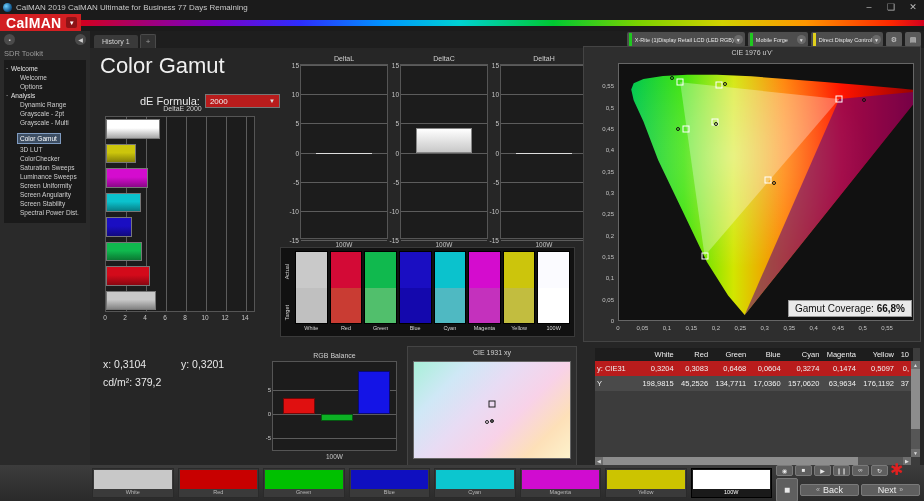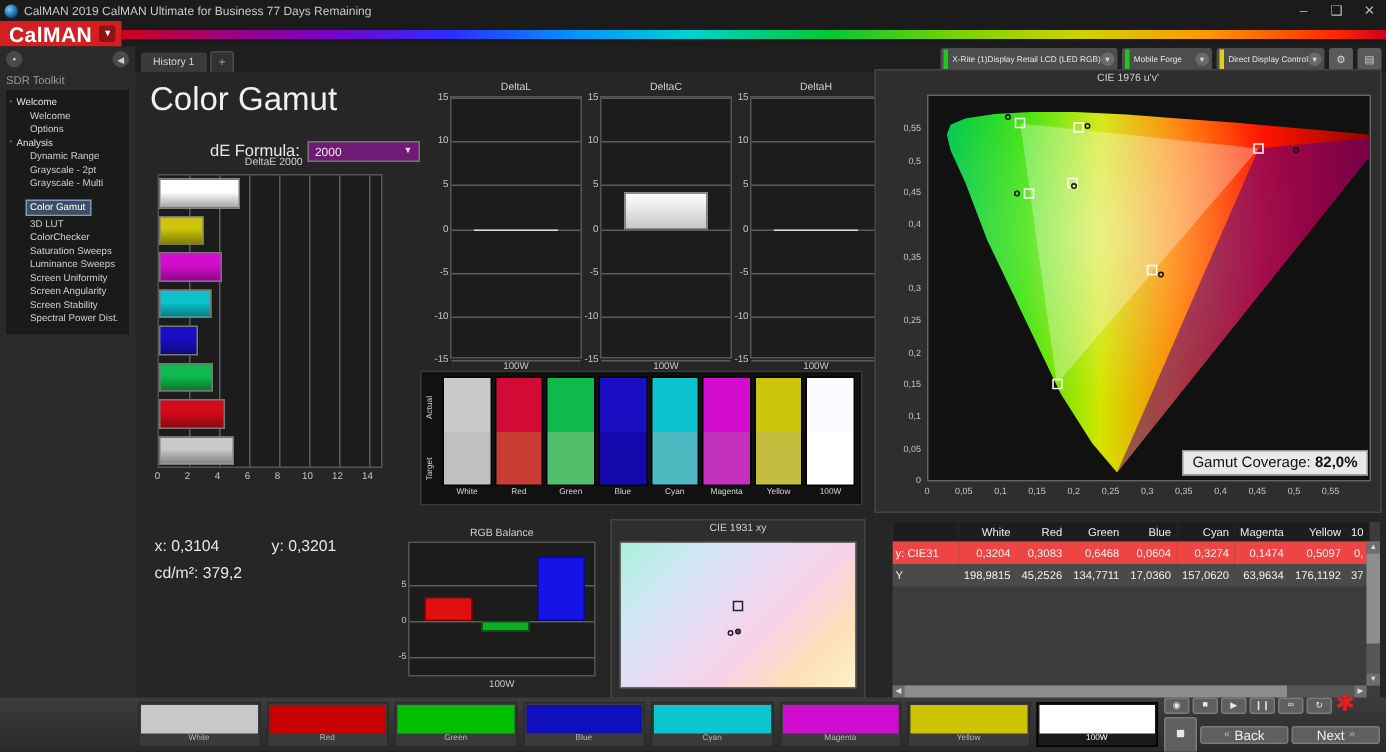--- a/index.html
+++ b/index.html
@@ -101,21 +101,21 @@
   
   .chart-title { font-size:7px; color:#cfcfcf; text-align:center; margin-bottom:2px; }
   .plot { background:#1c1c1c; border:1px solid #555; position:relative; }
   .vline { position:absolute; top:0; bottom:0; width:1px; background:#5c5c5c; }
   .hline { position:absolute; left:0; right:0; height:1px; background:#5c5c5c; }
 
   
   .de-formula { display:flex; align-items:center; gap:5px; position:absolute; left:140px; top:94px; }
   .de-formula .lab { font-size:11px; color:#e8e8e8; }
   .de-select {
-    background:#701a75; color:#efefef; font-size:8px; width:75px; height:14px;
+    background:#b91c1c; color:#efefef; font-size:8px; width:75px; height:14px;
     display:flex; align-items:center; padding:0 4px; border:1px solid #767676; position:relative;
   }
   .de-select .caret { position:absolute; right:4px; font-size:6px; color:#ddd; }
 
   
   #deBox { position:absolute; left:105px; top:116px; width:150px; height:196px; }
   .de-bar { position:absolute; left:0; height:19px; border:1px solid #777; }
   .de-xaxis { position:absolute; left:0; top:198px; width:150px; height:12px; }
   .de-tick { position:absolute; font-size:6.5px; color:#c6c6c6; transform:translateX(-50%); }
 
@@ -188,21 +188,21 @@
   #dataTable th {
     background:#1d1d1d; color:#efefef; font-size:7.5px; font-weight:normal;
     text-align:right; padding:2px 4px 2px 2px; height:13px;
   }
   #dataTable th.rh { text-align:left; width:44px; }
   #dataTable td {
     font-size:7.5px; color:#f0f0f0; text-align:right; padding:1px 4px 1px 2px; height:15px;
   }
   #dataTable td.rh { text-align:left; }
   #dataTable tr.odd td { background:#4a4a4a; }
-  #dataTable tr.even td { background:#ef4444; }
+  #dataTable tr.even td { background:#b91c1c; }
   .vscroll { position:absolute; right:0; top:13px; width:9px; bottom:9px; background:#565656; }
   .vscroll .thumb { position:absolute; top:8px; left:0; right:0; height:60px; background:#8d8d8d; }
   .vscroll .arr { position:absolute; left:0; right:0; height:8px; background:#6e6e6e;
                   font-size:5px; color:#ddd; text-align:center; line-height:8px; }
   .hscroll { position:absolute; left:0; right:9px; bottom:0; height:9px; background:#565656; }
   .hscroll .thumb { position:absolute; left:8px; top:0; bottom:0; width:255px; background:#8d8d8d; }
   .hscroll .arr { position:absolute; top:0; bottom:0; width:8px; background:#6e6e6e;
                   font-size:5px; color:#ddd; text-align:center; line-height:9px; }
 
   
@@ -510,21 +510,21 @@
       <div class="marker-sq" style="left: 85.6198px; top: 191.901px;"></div>
       <div class="marker-ci" style="left: 52.8397px; top: 14.0727px;"></div>
       <div class="marker-ci" style="left: 105.679px; top: 20.4694px;"></div>
       <div class="marker-ci" style="left: 244.628px; top: 36.2479px;"></div>
       <div class="marker-ci" style="left: 58.7107px; top: 65.2463px;"></div>
       <div class="marker-ci" style="left: 97.362px; top: 60.1289px;"></div>
       <div class="marker-ci" style="left: 155.094px; top: 118.979px;"></div>
     </div>
   <div class="gamut-cov">
     <span>Gamut Coverage:</span>
-    <span style="font-weight:bold">82,0%</span>
+    <span style="font-weight:bold">66,8%</span>
   </div>
 <div class="cie-ytick" style="top: 274px; right: auto; left: 6px; position: absolute; width: 26px; text-align: right; transform: translateY(-50%);">0</div>
     <div class="cie-ytick" style="top: 252.678px; right: auto; left: 6px; position: absolute; width: 26px; text-align: right; transform: translateY(-50%);">0,05</div>
     <div class="cie-ytick" style="top: 231.355px; right: auto; left: 6px; position: absolute; width: 26px; text-align: right; transform: translateY(-50%);">0,1</div>
     <div class="cie-ytick" style="top: 210.033px; right: auto; left: 6px; position: absolute; width: 26px; text-align: right; transform: translateY(-50%);">0,15</div>
     <div class="cie-ytick" style="top: 188.711px; right: auto; left: 6px; position: absolute; width: 26px; text-align: right; transform: translateY(-50%);">0,2</div>
     <div class="cie-ytick" style="top: 167.388px; right: auto; left: 6px; position: absolute; width: 26px; text-align: right; transform: translateY(-50%);">0,25</div>
     <div class="cie-ytick" style="top: 146.066px; right: auto; left: 6px; position: absolute; width: 26px; text-align: right; transform: translateY(-50%);">0,3</div>
     <div class="cie-ytick" style="top: 124.744px; right: auto; left: 6px; position: absolute; width: 26px; text-align: right; transform: translateY(-50%);">0,35</div>
     <div class="cie-ytick" style="top: 103.421px; right: auto; left: 6px; position: absolute; width: 26px; text-align: right; transform: translateY(-50%);">0,4</div>

